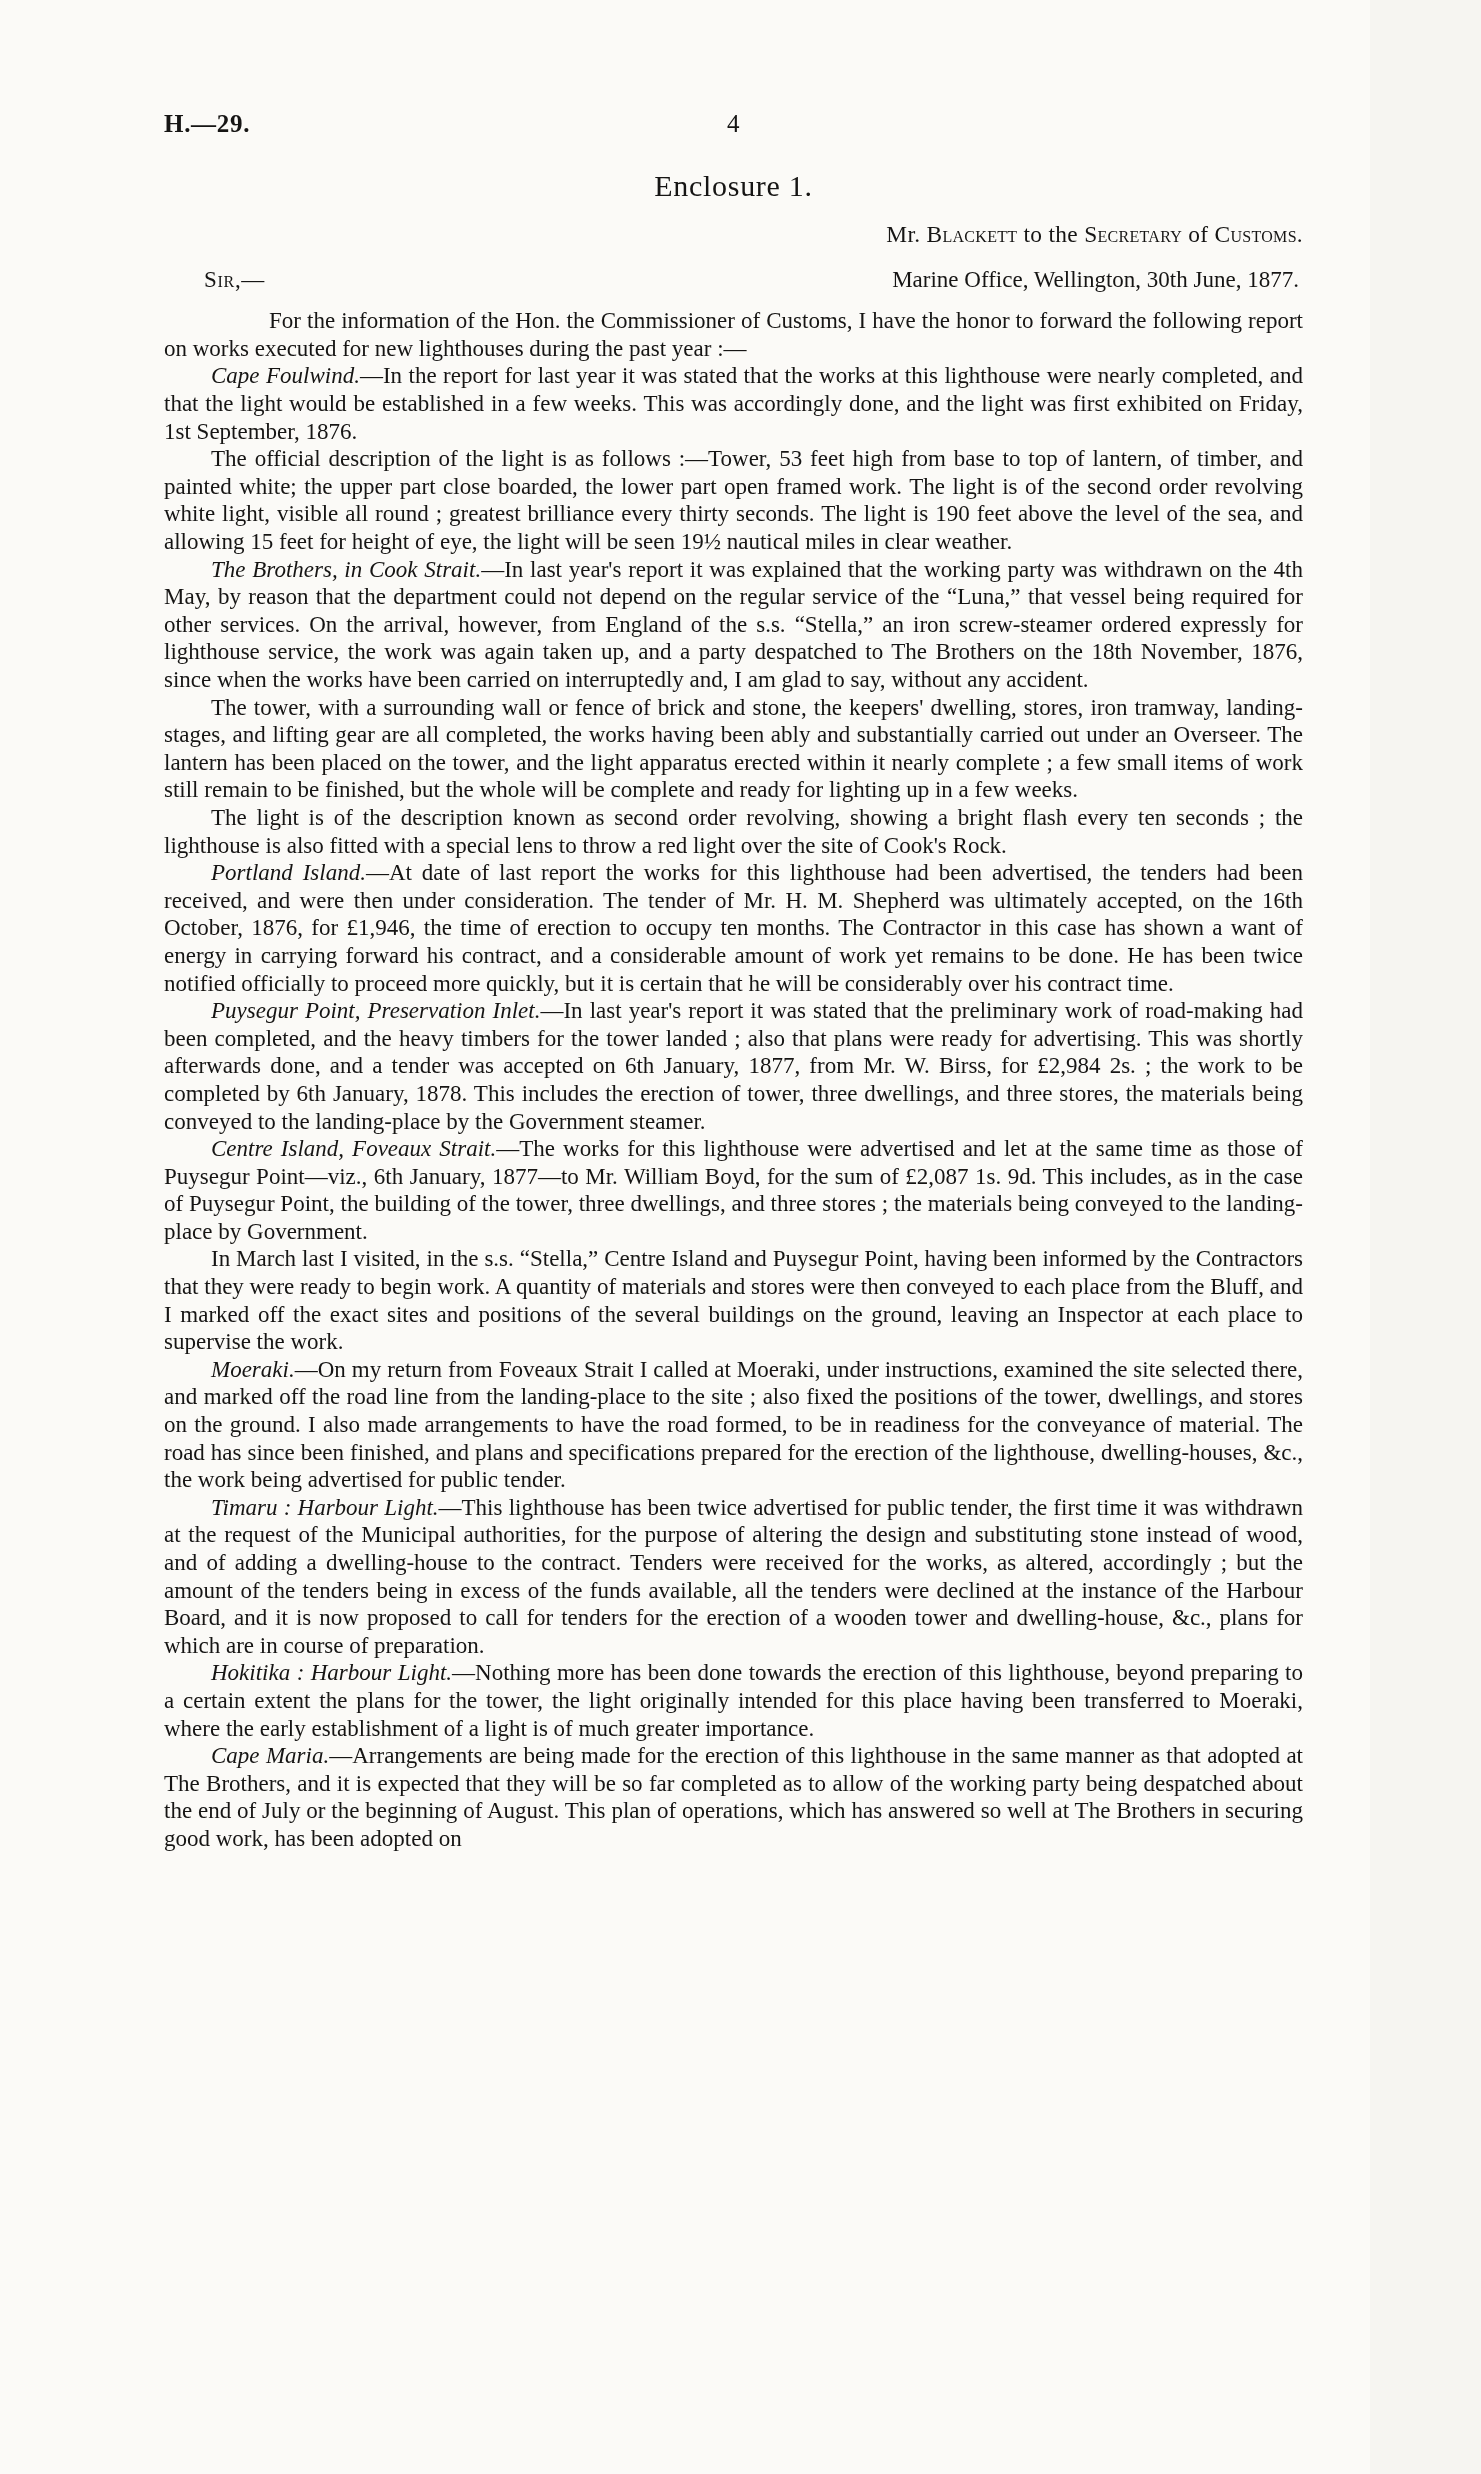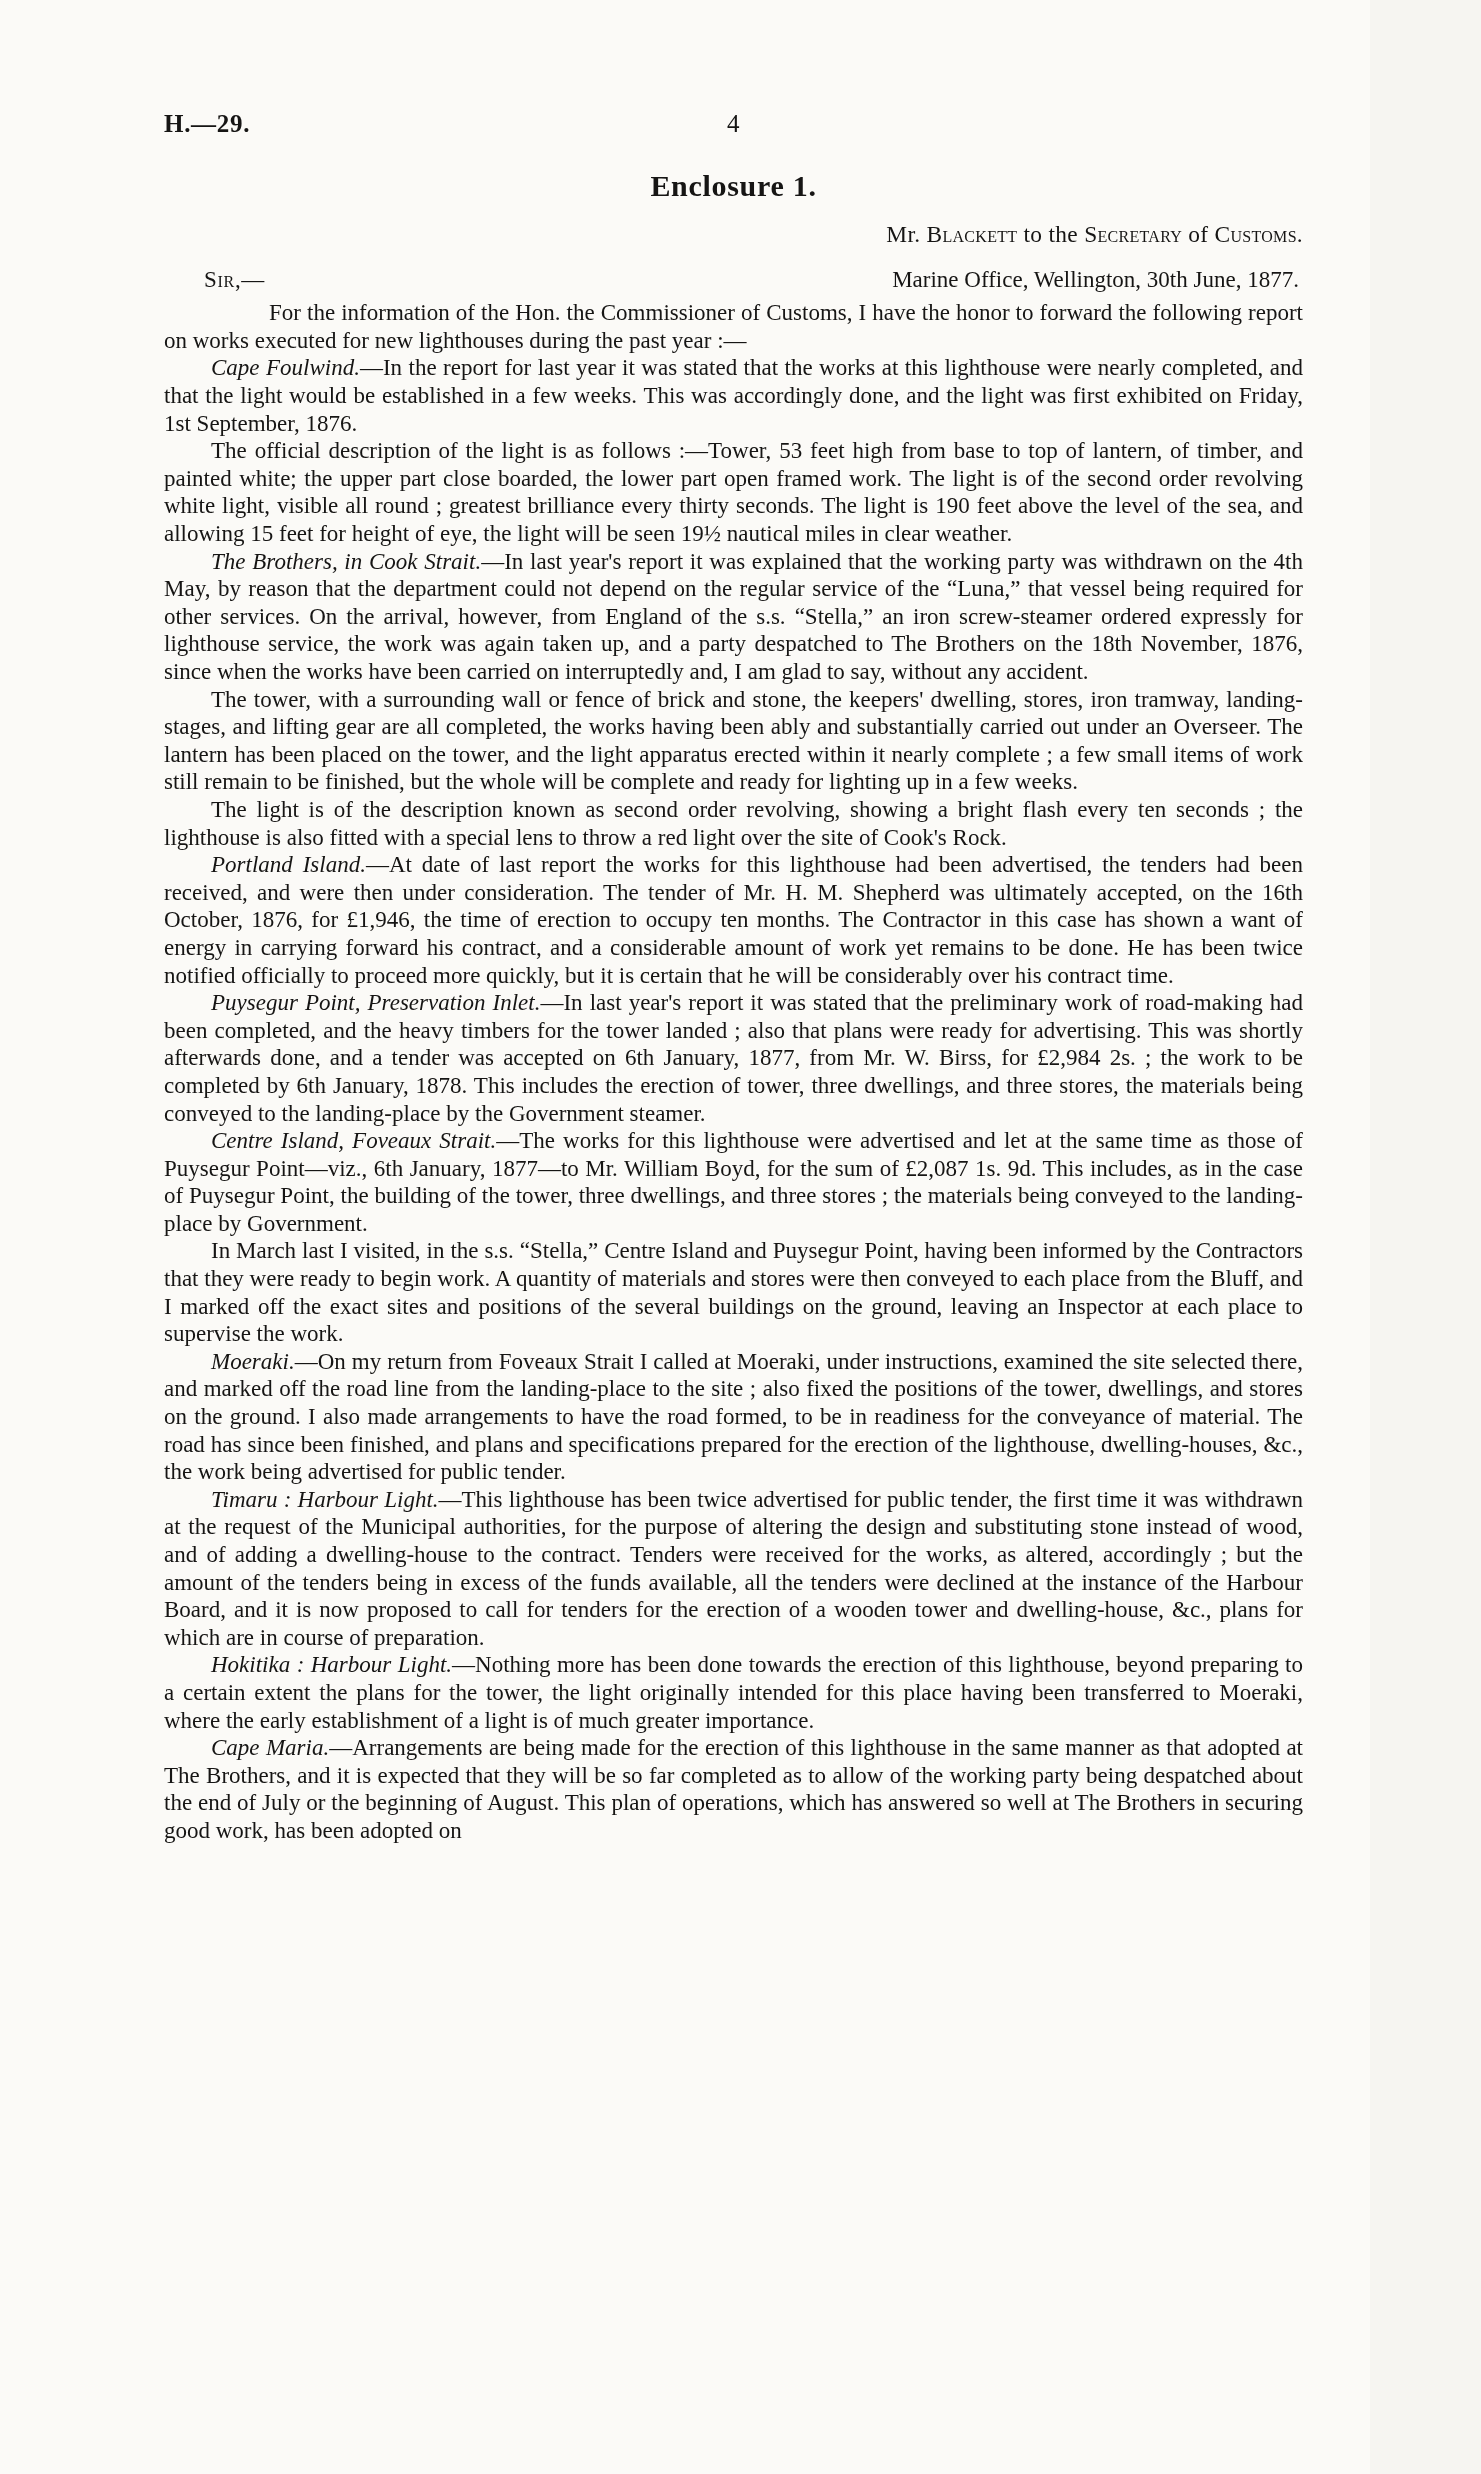--- a/index.html
+++ b/index.html
@@ -28,21 +28,21 @@
   .doc-ref { position: absolute; left: 0; top: 0; }
   .page-num {
     position: absolute; left: 0; right: 0; top: 0;
     text-align: center;
     font-weight: normal;
   }
   .enclosure-title {
     margin: 26px 0 0 0;
     text-align: center;
     font-size: 30px;
-    font-weight: 700;
+    font-weight: 400;
     letter-spacing: 0.7px;
   }
   .letter-heading {
     margin: 18px 0 0 0;
     text-align: right;
     font-size: 23.4px;
     font-weight: normal;
     letter-spacing: 0.3px;
   }
   .sc { font-variant: small-caps; }
@@ -50,21 +50,21 @@
     margin-top: 19.3px;
     display: flex;
     justify-content: space-between;
     align-items: center;
     font-size: 23px;
     margin-left: 40px;
   }
   .salutation { font-variant: small-caps; letter-spacing: 0.7px; }
   .dateline { padding-right: 4.1px; }
   .letter-body {
-    margin-top: 6px;
+    margin-top: 14px;
     font-size: 23px;
     line-height: 27.6px;
     text-align: justify;
   }
   .letter-body p.para {
     margin: 0;
     text-indent: 47px;
   }
   .letter-body p.para.opening {
     text-indent: 105px;

